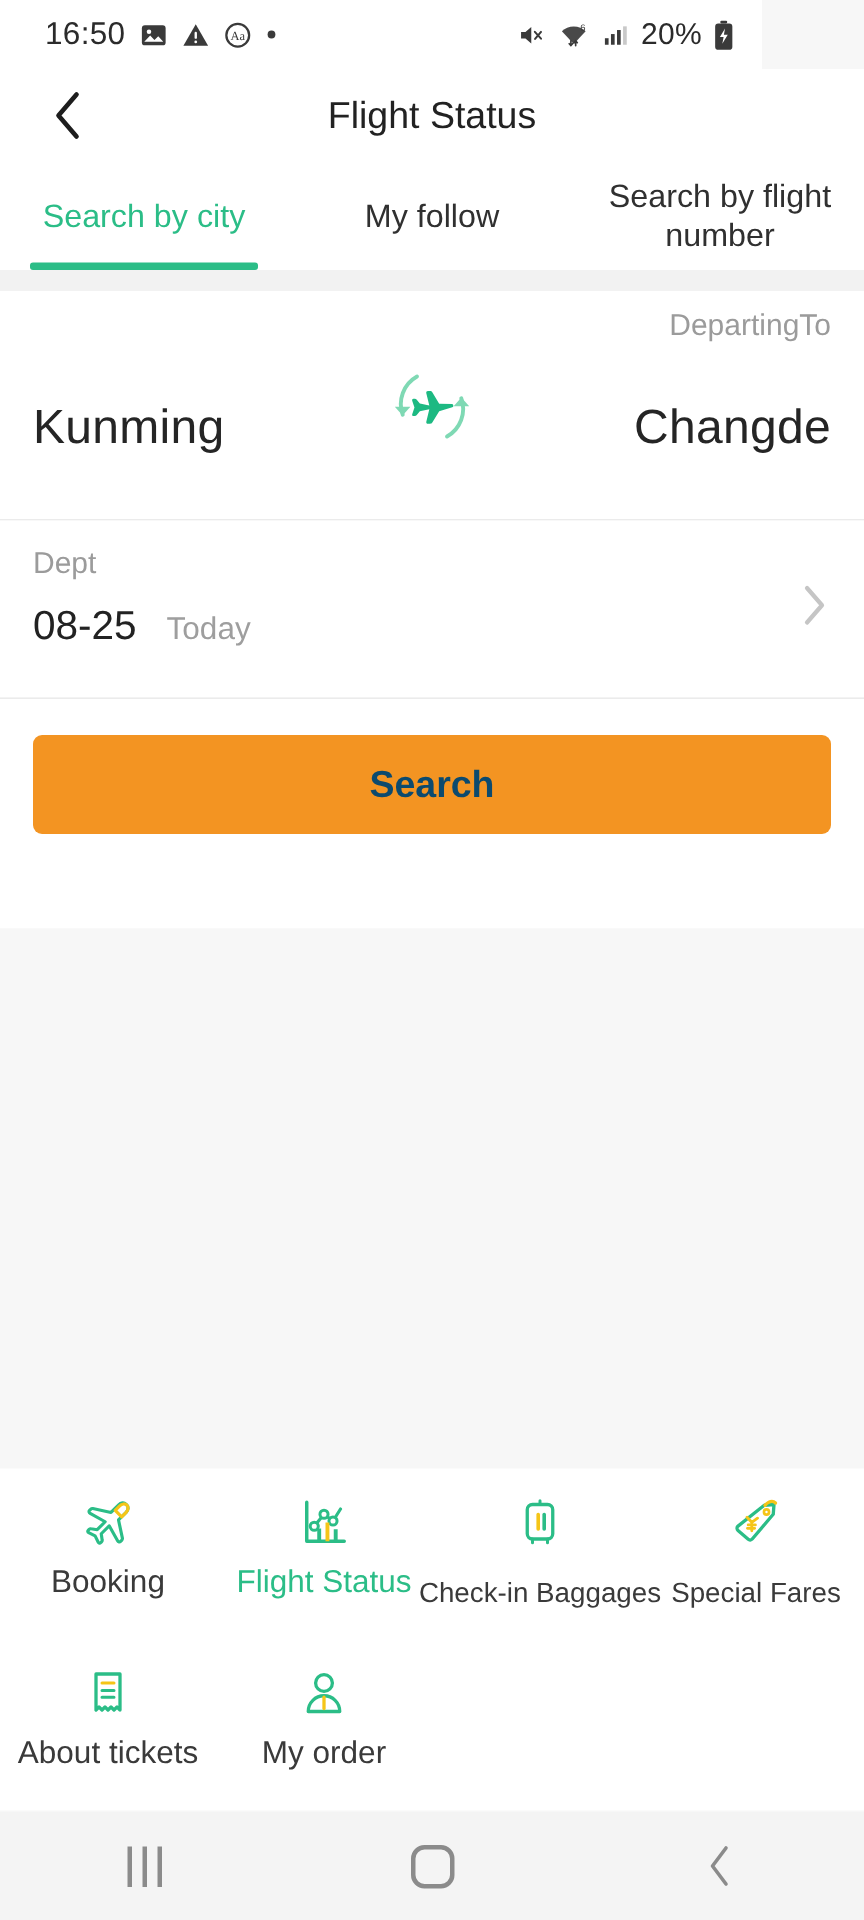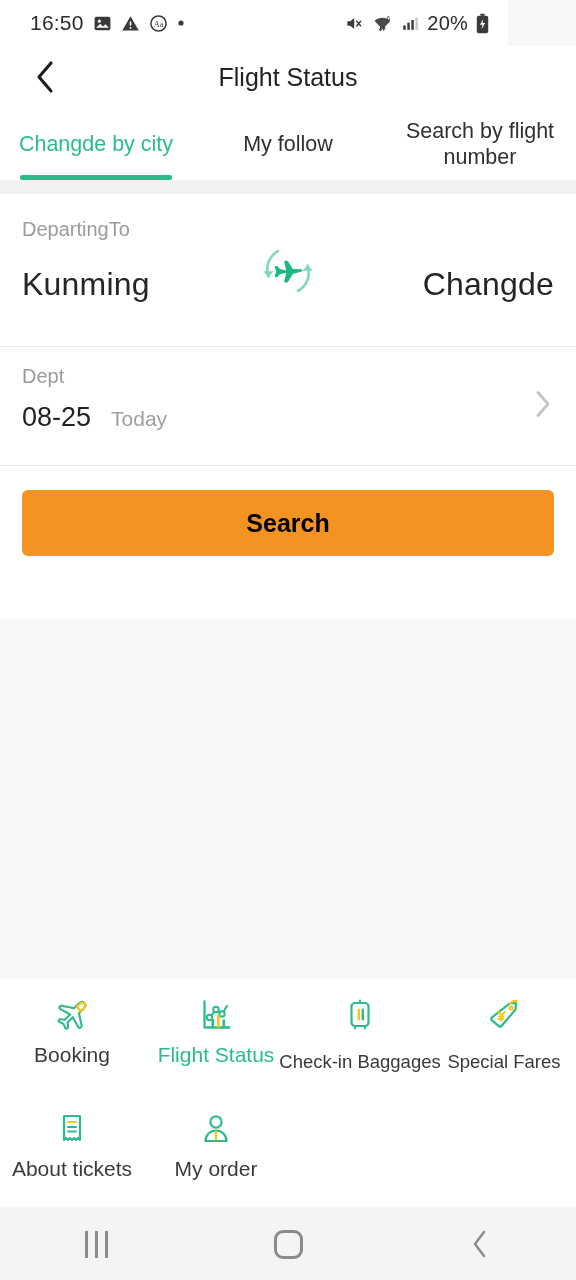--- a/index.html
+++ b/index.html
@@ -58,22 +58,22 @@
   
   .gap-strip {
     position:absolute; top:180px; left:0; width:576px; height:14px;
     background:#f2f2f2;
   }
 
   
   .card { position:absolute; left:0; width:576px; background:#ffffff; }
   .route-card { top:194px; height:152px; }
   .route-label-row {
-    position:absolute; top:24px; left:22px; right:22px;
-    display:flex; justify-content:flex-start;
+    position:absolute; top:12px; left:22px; right:22px;
+    display:flex; justify-content:flex-end;
   }
   .route-city-row {
     position:absolute; top:72px; left:22px; right:22px;
     display:flex; justify-content:space-between; align-items:flex-start;
   }
   .route-label { font-size:20px; color:#9b9b9b; }
   .route-city { font-size:32px; color:#252525; letter-spacing:.2px; }
   .swap-wrap {
     position:absolute; top:240px; left:50%; transform:translateX(-50%);
     width:62px; height:62px;
@@ -97,21 +97,21 @@
 
   
   .search-zone {
     position:absolute; top:466px; left:0; width:576px; height:153px;
     background:#ffffff;
   }
   .search-btn {
     position:absolute; top:24px; left:22px;
     width:532px; height:66px;
     background:#f39422; border:none; border-radius:6px;
-    color:#000000; font-size:25px; font-weight:bold;
+    color:#0c4a6e; font-size:25px; font-weight:bold;
     font-family:"Liberation Sans", sans-serif;
     display:flex; align-items:center; justify-content:center;
     cursor:pointer;
   }
 
   
   .filler {
     position:absolute; top:619px; left:0; width:576px; height:360px;
     background:#f7f7f7;
   }
@@ -205,21 +205,21 @@
     <div class="back-btn">
       <svg width="22" height="34" viewBox="0 0 22 34">
         <path d="M17 3L5 17l12 14" fill="none" stroke="#1d1d1d" stroke-width="3.1" stroke-linecap="round" stroke-linejoin="round"></path>
       </svg>
     </div>
     <div class="page-title">Flight Status</div>
   </div>
 
   <div class="tabs">
     <div class="tab active">
-      <span class="tab-label">Changde by city</span>
+      <span class="tab-label">Search by city</span>
       <span class="tab-underline"></span>
     </div>
     <div class="tab">
       <span class="tab-label">My follow</span>
     </div>
     <div class="tab">
       <span class="tab-label">Search by flight number</span>
     </div>
   </div>
 

